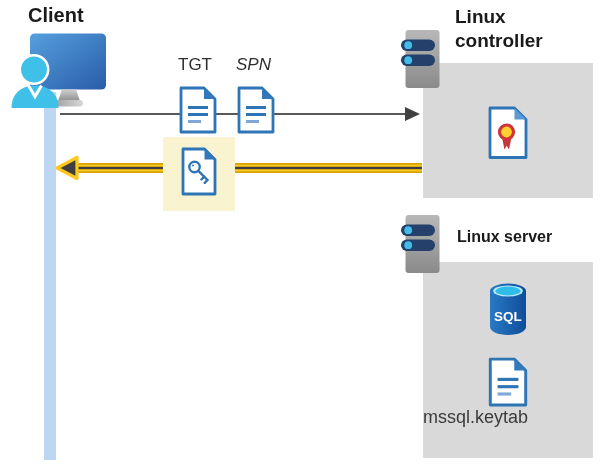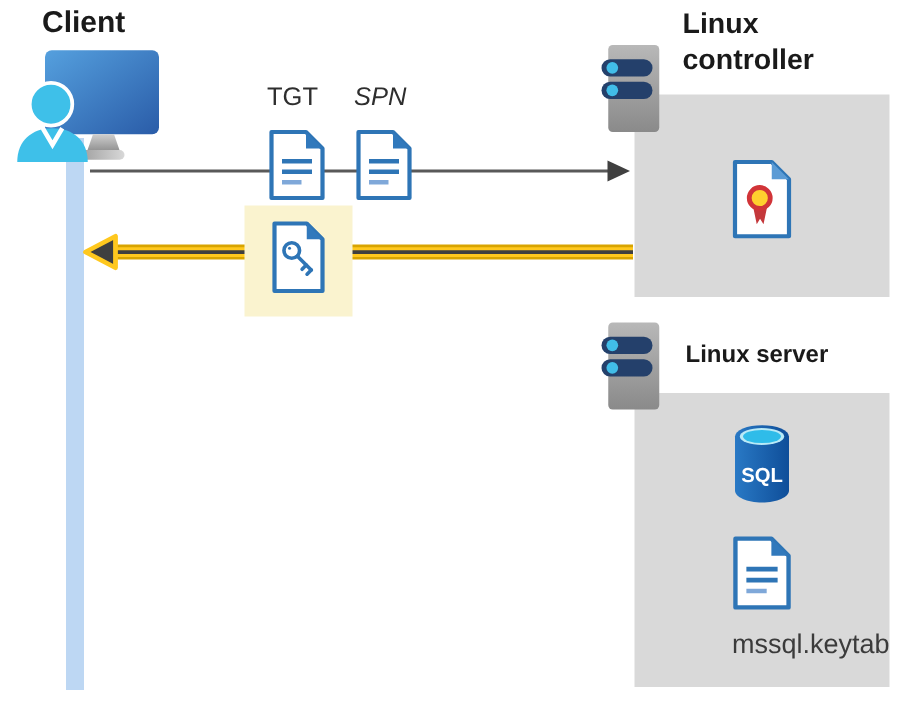--- a/index.html
+++ b/index.html
@@ -8,21 +8,21 @@
     font-family:"Liberation Sans", sans-serif;
   }
   .abs{position:absolute;}
   .heading{font-weight:700;color:#1a1a1a;}
   .client-label{left:28px;top:4px;font-size:20px;z-index:3;}
   .dc-label{left:455px;top:5px;width:132px;font-size:19px;line-height:24px;z-index:3;}
   .linux-label{left:457px;top:228px;font-size:16px;z-index:3;}
   .ticket-label{top:55px;width:40px;font-size:17px;color:#2e2e2e;z-index:3;}
   .tgt-label{left:178px;}
   .spn-label{left:236px;font-style:italic;}
-  .keytab-label{left:423px;top:419px;width:170px;text-align:right;font-size:18px;color:#3b3b3b;z-index:3;}
+  .keytab-label{left:423px;top:407px;width:170px;text-align:left;font-size:18px;color:#3b3b3b;z-index:3;}
   .timeline{left:44px;top:92px;width:12px;height:368px;background:#BDD7F3;z-index:0;}
   .panel{background:#D9D9D9;z-index:0;}
   .dc-panel{left:423px;top:63px;width:170px;height:135px;}
   .linux-panel{left:423px;top:262px;width:170px;height:196px;}
   .highlight{left:163px;top:137px;width:72px;height:74px;background:#FAF3CF;z-index:2;}
   .arrow-layer{left:0;top:0;width:600px;height:468px;z-index:1;}
   .icon{z-index:3;}
   .client-icon{left:6px;top:30px;}
   .server-icon-dc{left:399px;top:29px;}
   .server-icon-linux{left:399px;top:214px;}

